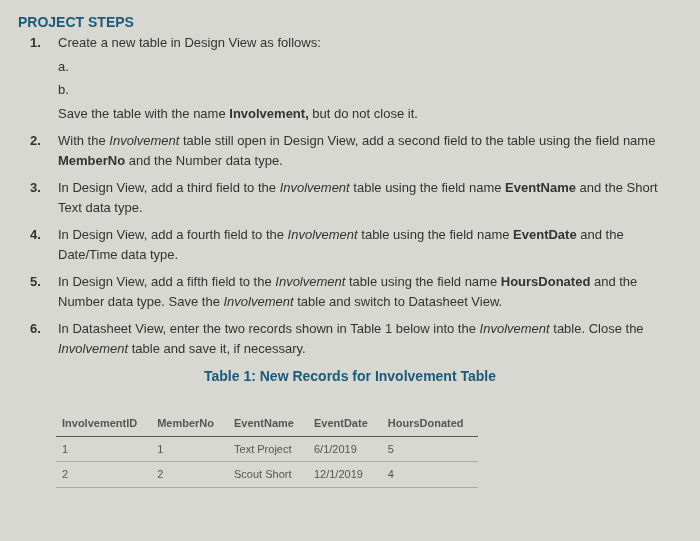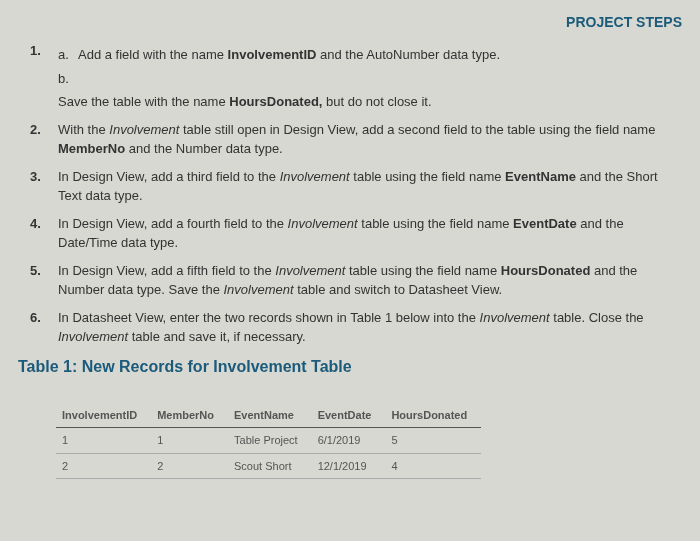--- a/index.html
+++ b/index.html
@@ -10,22 +10,20 @@
       font-family: Arial, Helvetica, sans-serif;
       font-size: 13px;
       color: #333;
       padding: 12px 18px 12px 18px;
       line-height: 1.5;
     }
     .heading {
       color: #1a5a7a;
       font-weight: bold;
       font-size: 14px;
-      margin-bottom: 8px;
-      text-align: right;
     }
     ol.steps {
       list-style: none;
       padding-left: 12px;
     }
     ol.steps > li {
       display: flex;
       margin-bottom: 8px;
     }
     ol.steps > li > .num {
@@ -45,23 +43,24 @@
       margin-bottom: 4px;
     }
     ol.sub > li > .sub-num {
       min-width: 20px;
       font-weight: normal;
     }
     .plain-line { margin-top: 4px; }
     .table-caption {
       color: #1a5a7a;
       font-weight: bold;
-      font-size: 16px;
+      font-size: 14px;
       margin-top: 6px;
       margin-bottom: 24px;
+      text-align: center;
     }
     table.rec {
       border-collapse: collapse;
       margin-left: 38px;
       font-size: 11px;
       color: #555;
     }
     table.rec th, table.rec td {
       padding: 4px 14px 4px 6px;
       text-align: left;
@@ -81,30 +80,30 @@
   </style>
 </head>
 <body>
 
 <div class="heading">PROJECT STEPS</div>
 
 <ol class="steps">
     <li>
       <span class="num">1.</span>
       <div class="body">
+        <div>Create a new table in Design View as follows:</div>
         <ol class="sub">
           <li>
             <span class="sub-num">a.</span>
-            <span>Add a field with the name <b>InvolvementID</b> and the AutoNumber data type.</span>
           </li>
           <li>
             <span class="sub-num">b.</span>
           </li>
         </ol>
-        <div class="plain-line">Save the table with the name <b>HoursDonated,</b> but do not close it.</div>
+        <div class="plain-line">Save the table with the name <b>Involvement,</b> but do not close it.</div>
       </div>
     </li>
     <li>
       <span class="num">2.</span>
       <div class="body">
         <div>With the <span class="em">Involvement</span> table still open in Design View, add a second field to the table using the field name <b>MemberNo</b> and the Number data type.</div>
       </div>
     </li>
     <li>
       <span class="num">3.</span>
@@ -141,21 +140,21 @@
         <th>MemberNo</th>
         <th>EventName</th>
         <th>EventDate</th>
         <th>HoursDonated</th>
       </tr>
     </thead>
   <tbody>
       <tr>
         <td>1</td>
         <td>1</td>
-        <td>Table Project</td>
+        <td>Text Project</td>
         <td>6/1/2019</td>
         <td>5</td>
       </tr>
       <tr>
         <td>2</td>
         <td>2</td>
         <td>Scout Short</td>
         <td>12/1/2019</td>
         <td>4</td>
       </tr>

